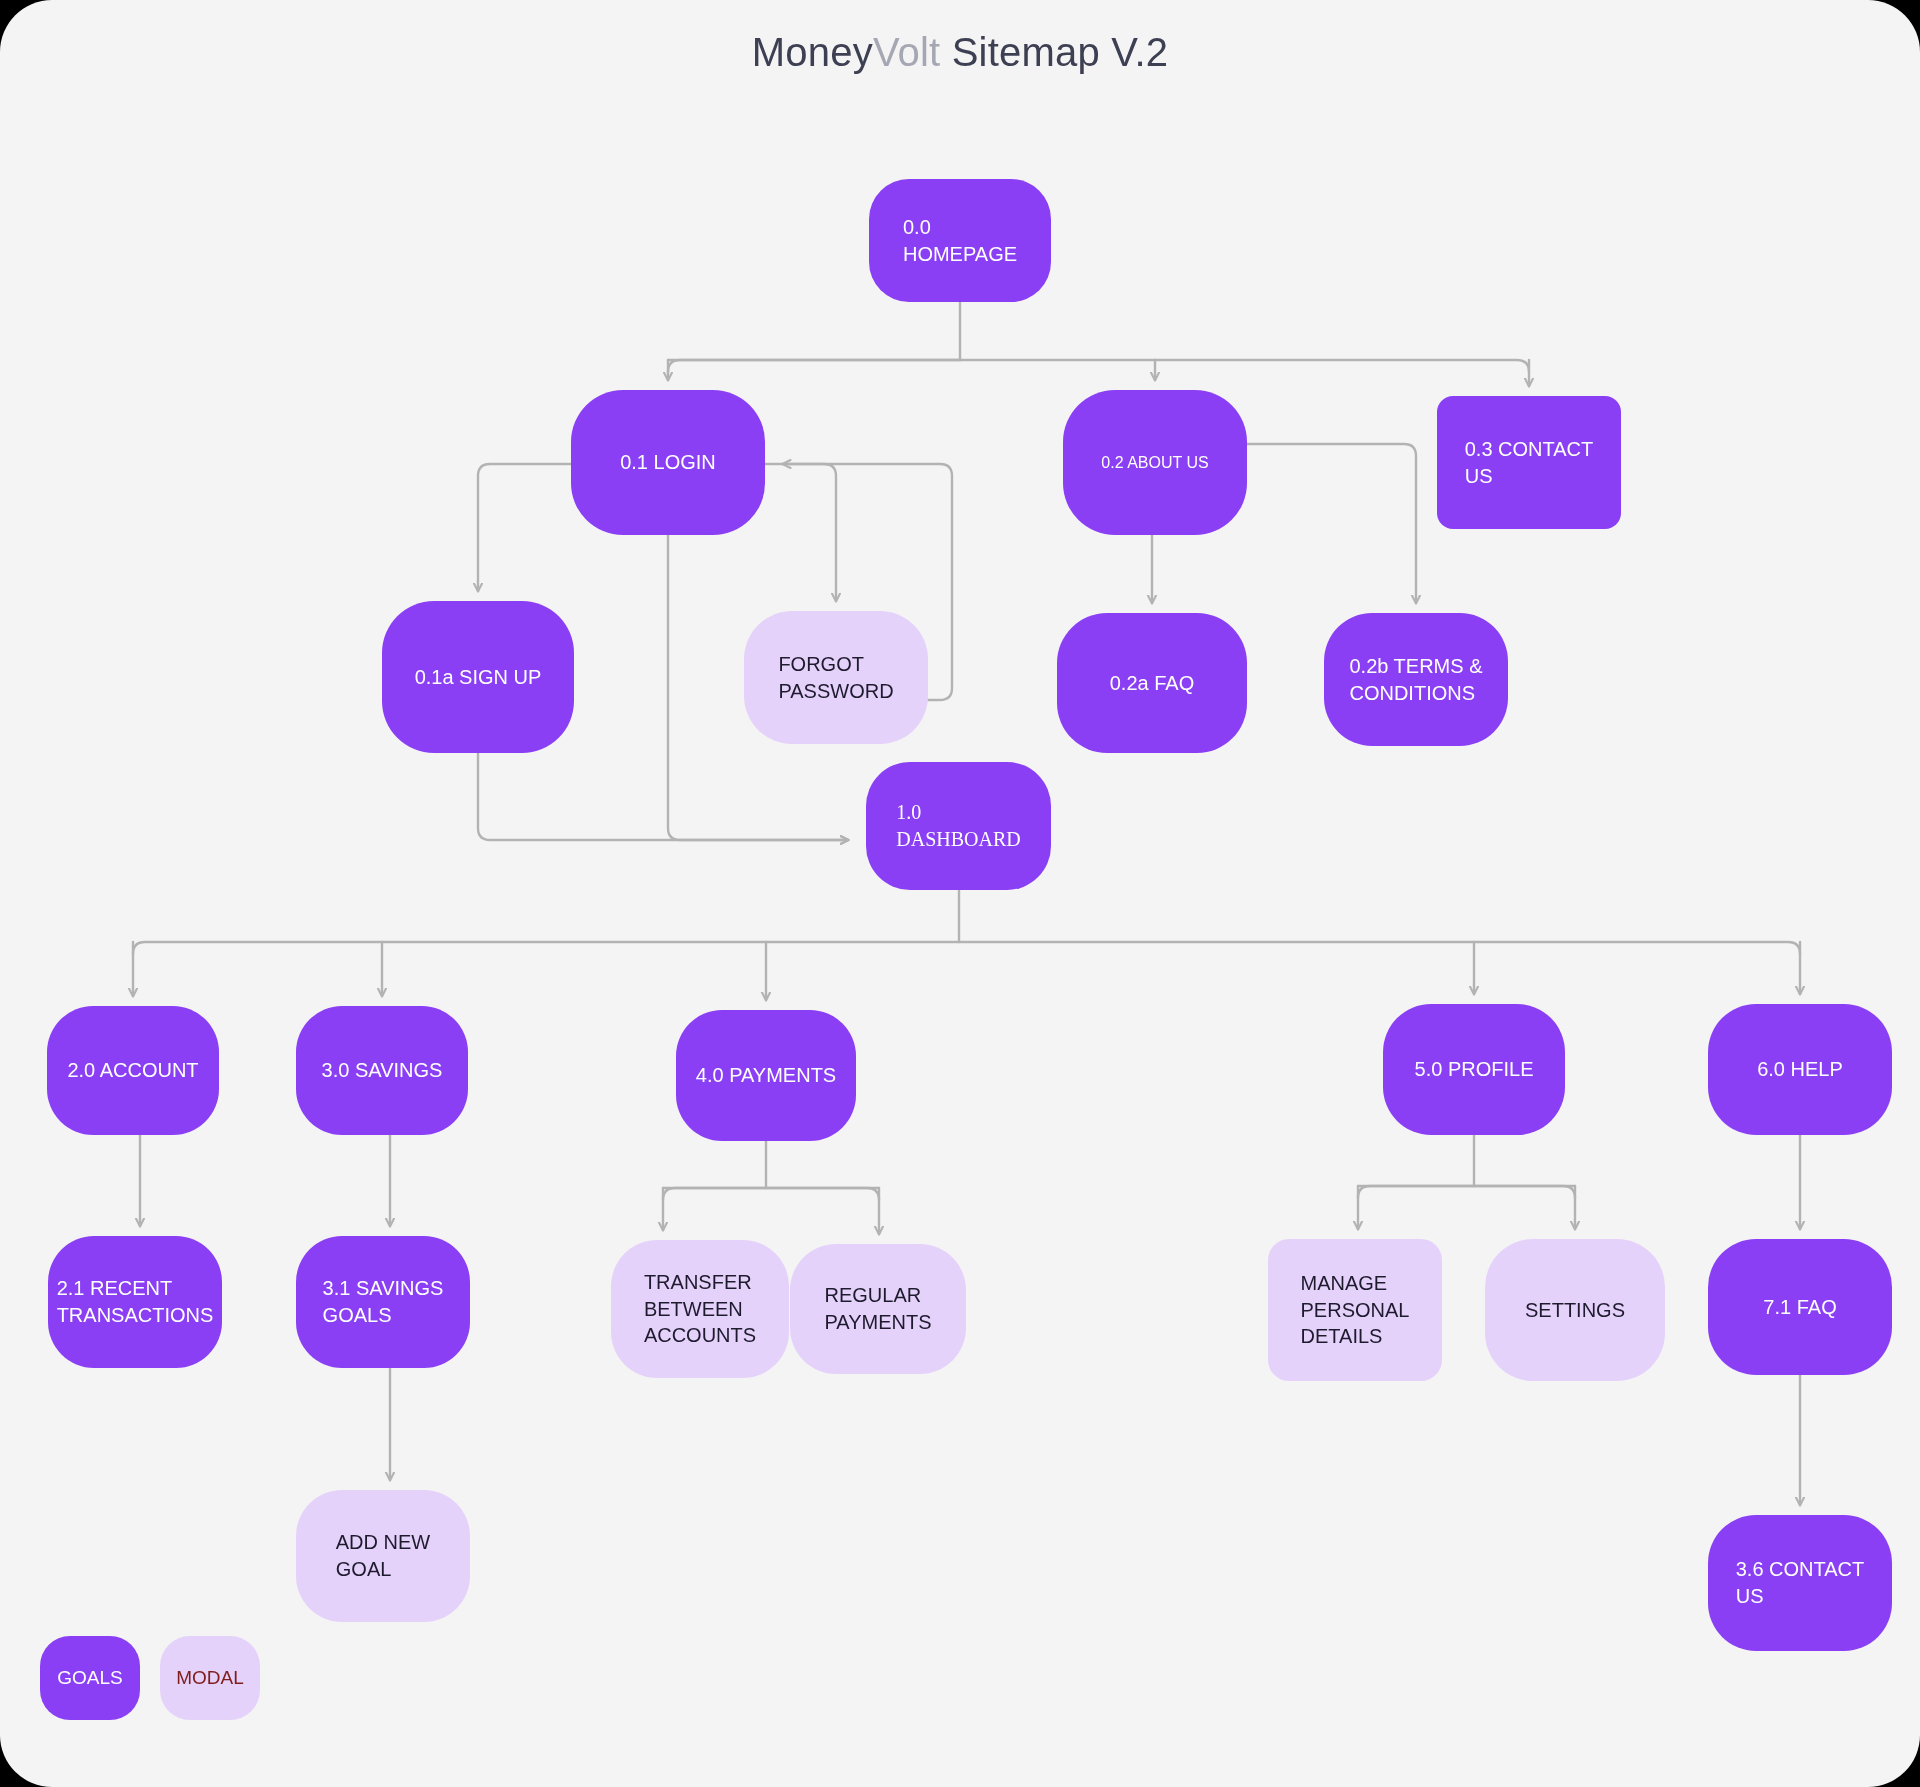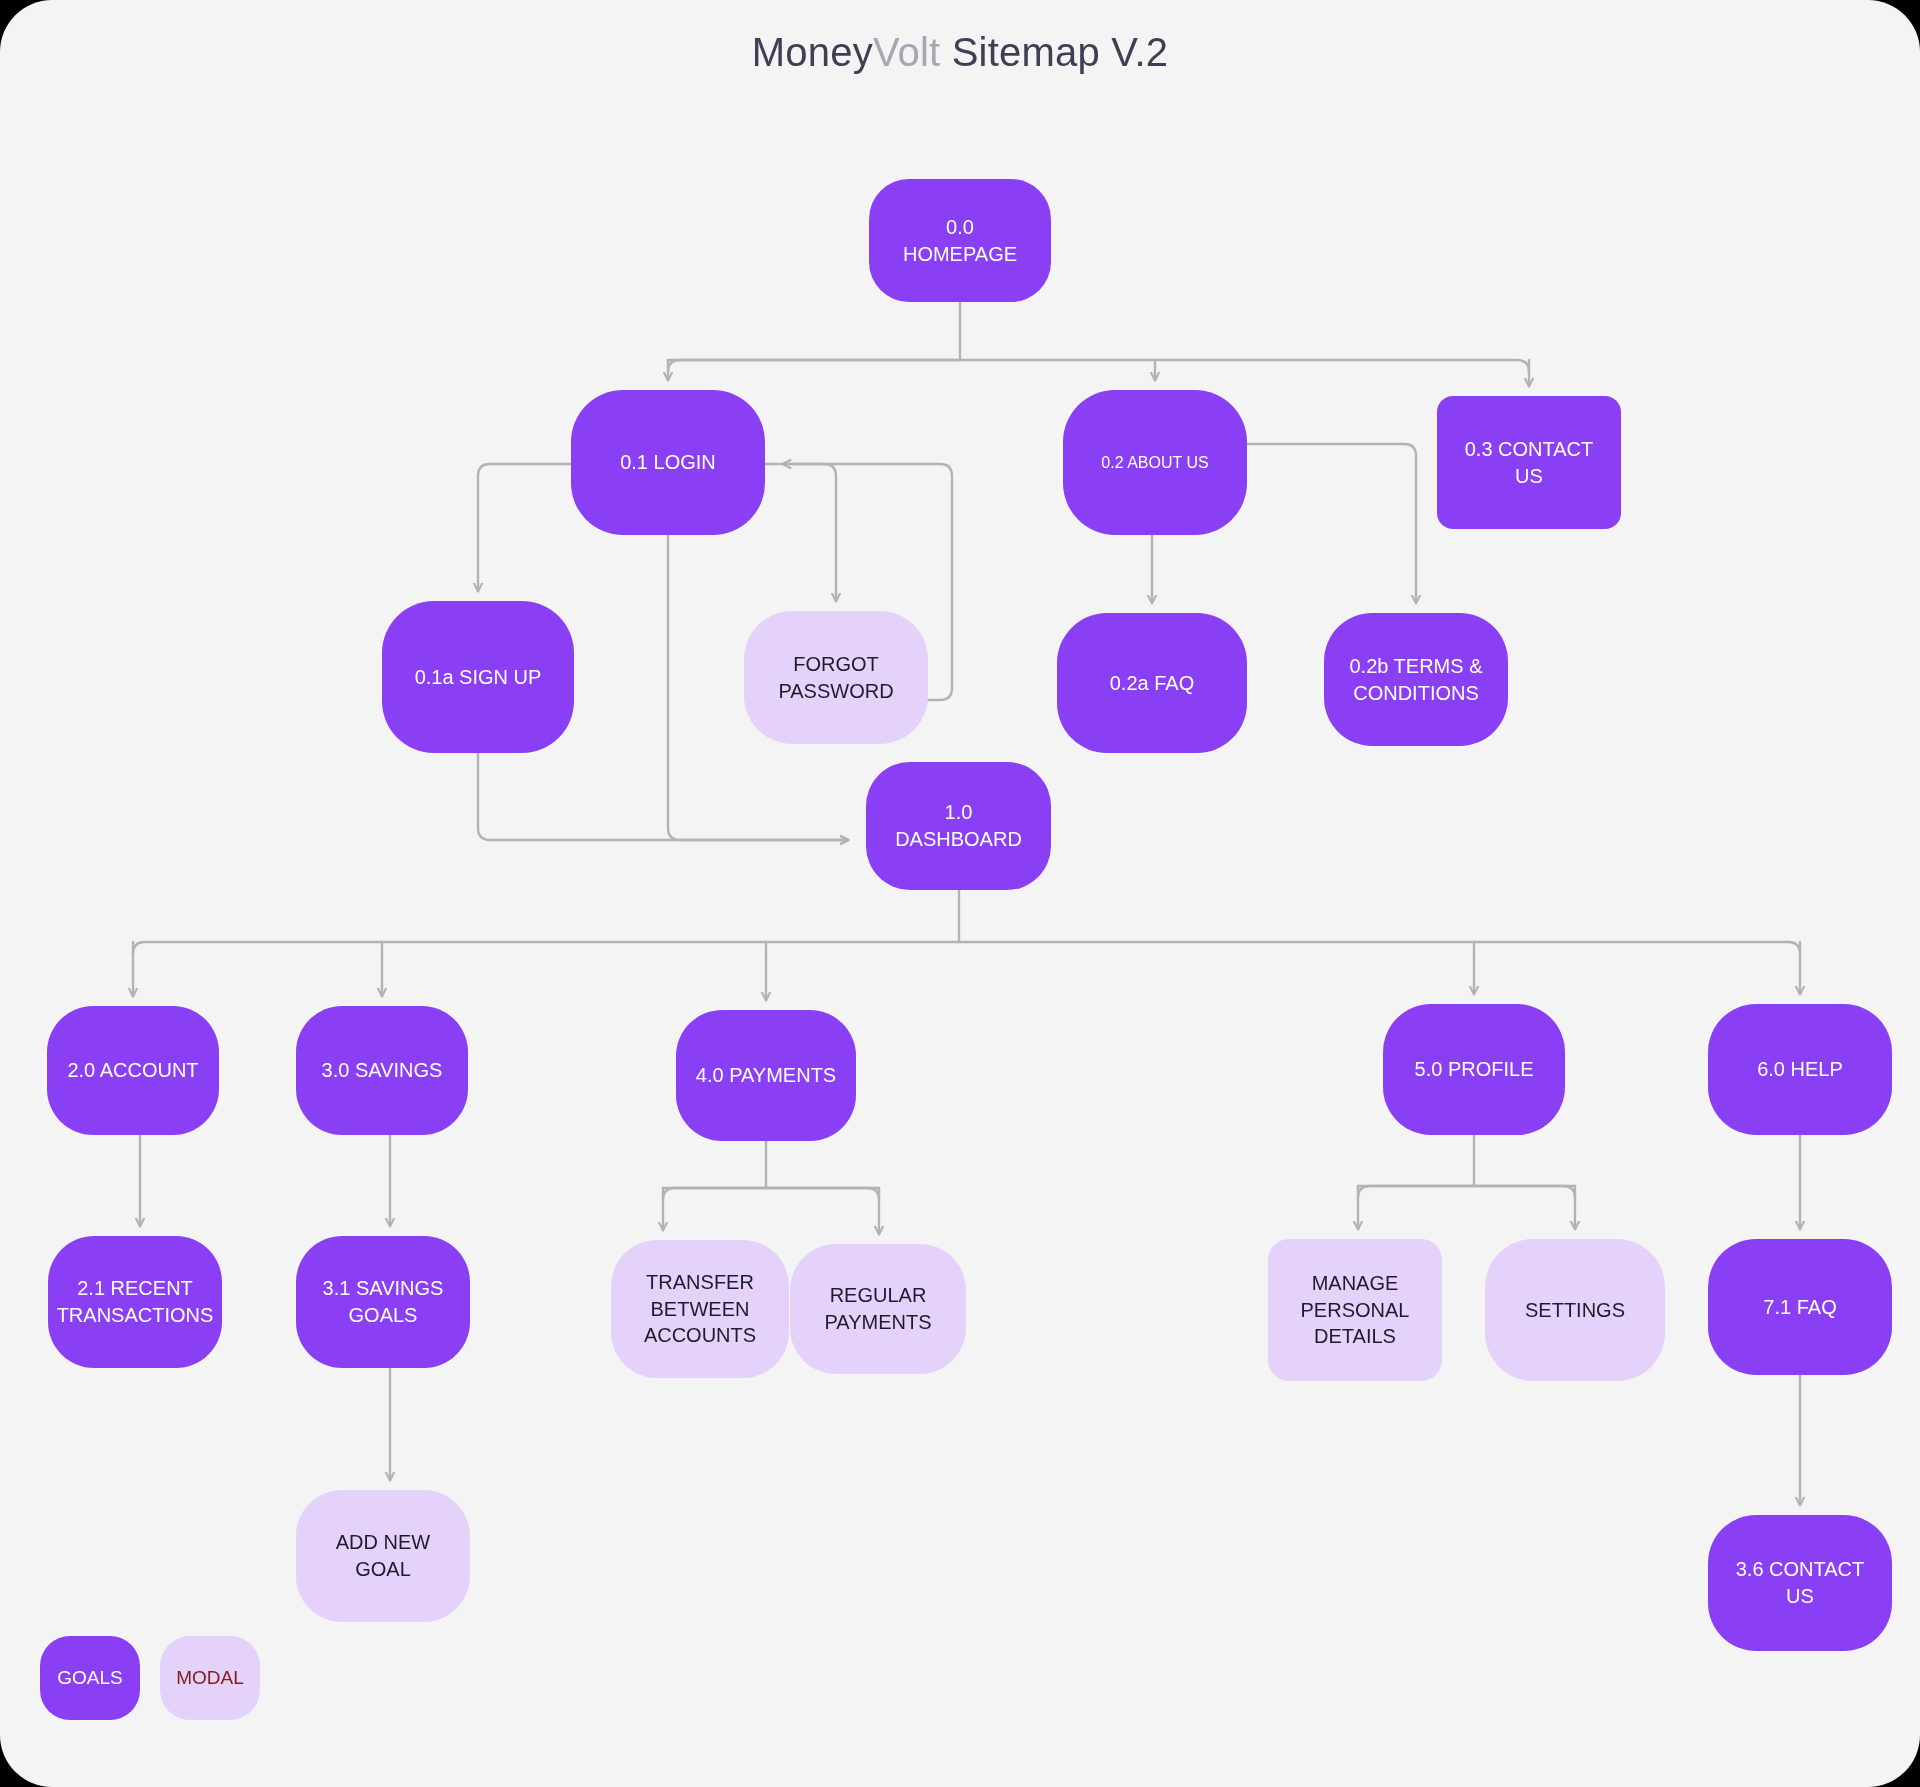--- a/index.html
+++ b/index.html
@@ -40,21 +40,21 @@
     width: 1920px;
     height: 1787px;
     pointer-events: none;
   }
   .node {
     position: absolute;
     box-sizing: border-box;
     display: flex;
     align-items: center;
     justify-content: center;
-    text-align: center;
+    text-align: left;
     line-height: 1.33;
     padding: 6px 10px;
     white-space: pre-line;
   }
   .node.page {
     background: #8B3FF5;
     color: #FFFFFF;
   }
   .node.modal {
     background: #E5D2FA;
@@ -158,21 +158,21 @@
       <div class="node page" style="left: 571px; top: 390px; width: 194px; height: 145px; border-radius: 52px; font-size: 20px;">0.1 LOGIN</div>
       <div class="node page" style="left: 1063px; top: 390px; width: 184px; height: 145px; border-radius: 52px; font-size: 16px;">0.2 ABOUT US</div>
       <div class="node page" style="left: 1437px; top: 396px; width: 184px; height: 133px; border-radius: 16px; font-size: 20px;">0.3 CONTACT
 US</div>
       <div class="node page" style="left: 382px; top: 601px; width: 192px; height: 152px; border-radius: 52px; font-size: 20px;">0.1a SIGN UP</div>
       <div class="node modal" style="left: 744px; top: 611px; width: 184px; height: 133px; border-radius: 48px; font-size: 20px;">FORGOT
 PASSWORD</div>
       <div class="node page" style="left: 1057px; top: 613px; width: 190px; height: 140px; border-radius: 50px; font-size: 20px;">0.2a FAQ</div>
       <div class="node page" style="left: 1324px; top: 613px; width: 184px; height: 133px; border-radius: 48px; font-size: 20px;">0.2b TERMS &amp;
 CONDITIONS</div>
-      <div class="node page" style="left: 866px; top: 762px; width: 185px; height: 128px; border-radius: 44px; font-size: 20px;">1.0
+      <div class="node page" style="left: 866px; top: 762px; width: 185px; height: 128px; border-radius: 44px; font-size: 20px; font-family: Liberation Serif, serif;">1.0
 DASHBOARD</div>
       <div class="node page" style="left: 47px; top: 1006px; width: 172px; height: 129px; border-radius: 46px; font-size: 20px;">2.0 ACCOUNT</div>
       <div class="node page" style="left: 296px; top: 1006px; width: 172px; height: 129px; border-radius: 46px; font-size: 20px;">3.0 SAVINGS</div>
       <div class="node page" style="left: 676px; top: 1010px; width: 180px; height: 131px; border-radius: 46px; font-size: 20px;">4.0 PAYMENTS</div>
       <div class="node page" style="left: 1383px; top: 1004px; width: 182px; height: 131px; border-radius: 48px; font-size: 20px;">5.0 PROFILE</div>
       <div class="node page" style="left: 1708px; top: 1004px; width: 184px; height: 131px; border-radius: 48px; font-size: 20px;">6.0 HELP</div>
       <div class="node page" style="left: 48px; top: 1236px; width: 174px; height: 132px; border-radius: 46px; font-size: 20px;">2.1 RECENT
 TRANSACTIONS</div>
       <div class="node page" style="left: 296px; top: 1236px; width: 174px; height: 132px; border-radius: 46px; font-size: 20px;">3.1 SAVINGS
 GOALS</div>

